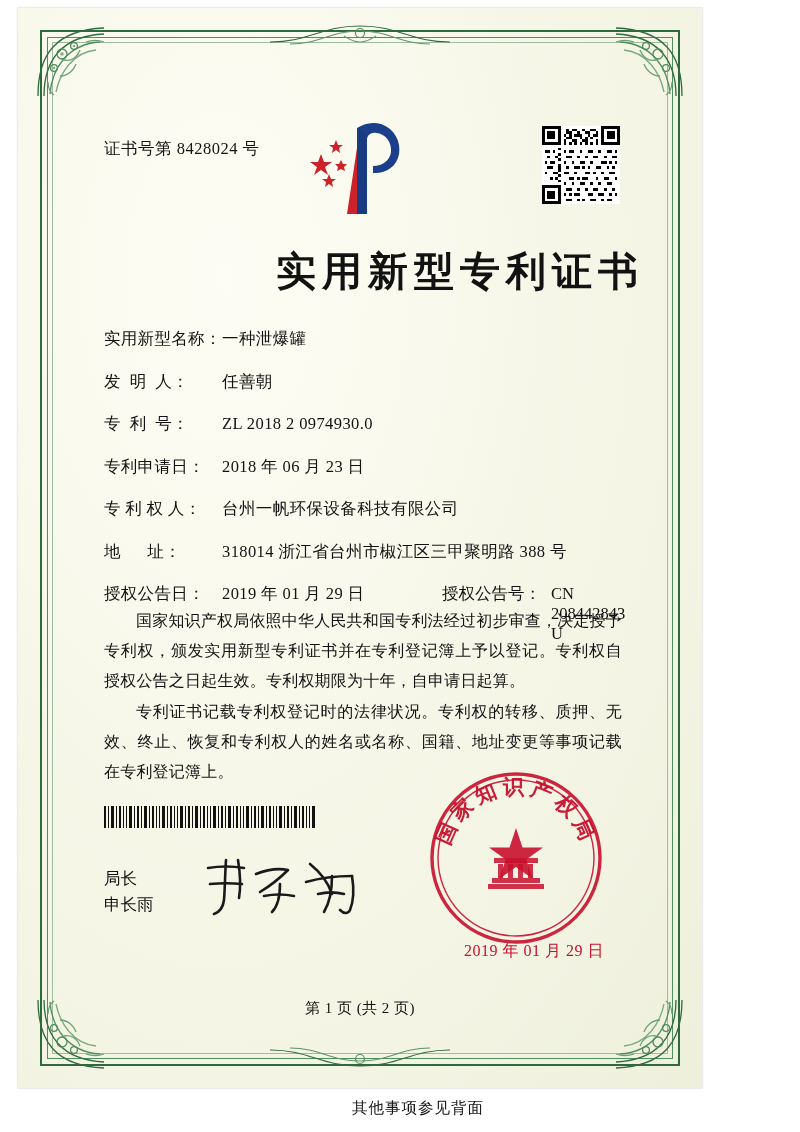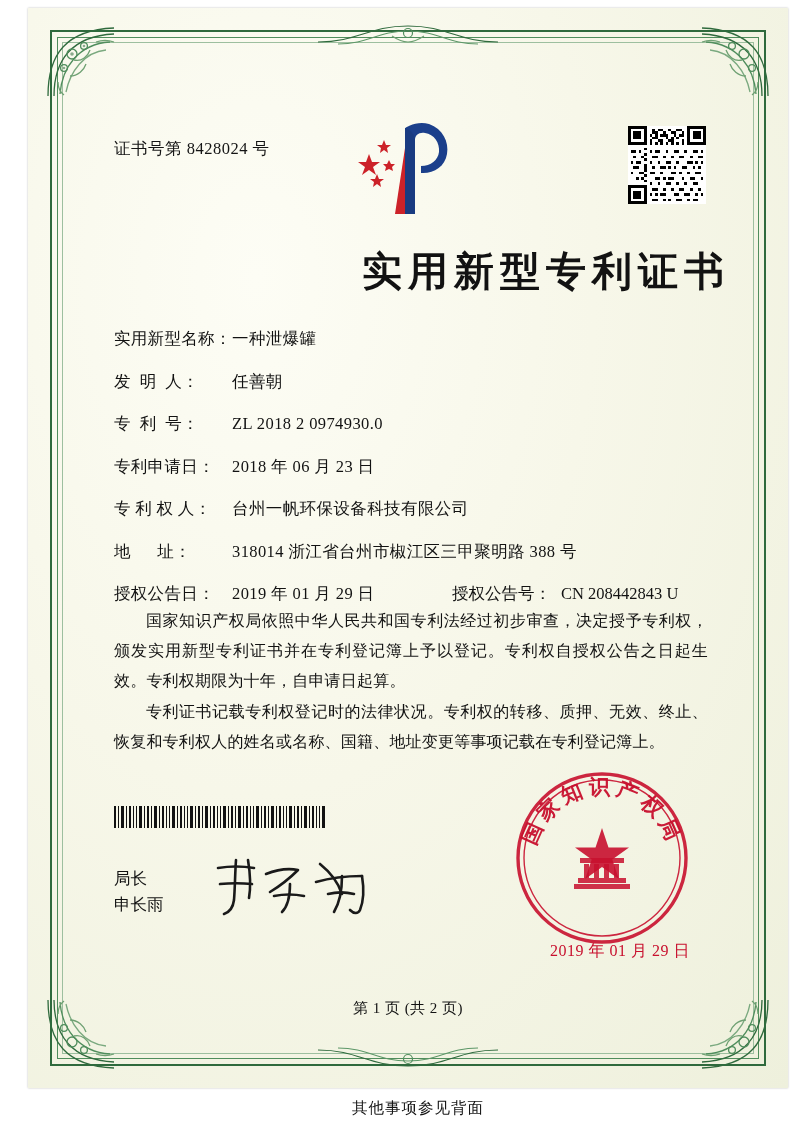--- a/index.html
+++ b/index.html
@@ -12,23 +12,23 @@
     height: 1132px;
     font-family: "Liberation Serif", "DejaVu Serif", serif;
     color: #1a1a1a;
     overflow: hidden;
     position: relative;
   }
 
   
   #certificate-page {
     position: absolute;
-    left: 28px;
+    left: 18px;
     top: 8px;
-    width: 760px;
+    width: 684px;
     height: 1080px;
     background:
       radial-gradient(ellipse at 30% 25%, #fdfdf5 0%, #f7f7e9 45%, #eef0dc 100%);
     box-shadow: 0 0 2px rgba(0,0,0,0.25);
   }
 
   
   .border-outer {
     position: absolute;
     left: 22px; top: 22px; right: 22px; bottom: 22px;

